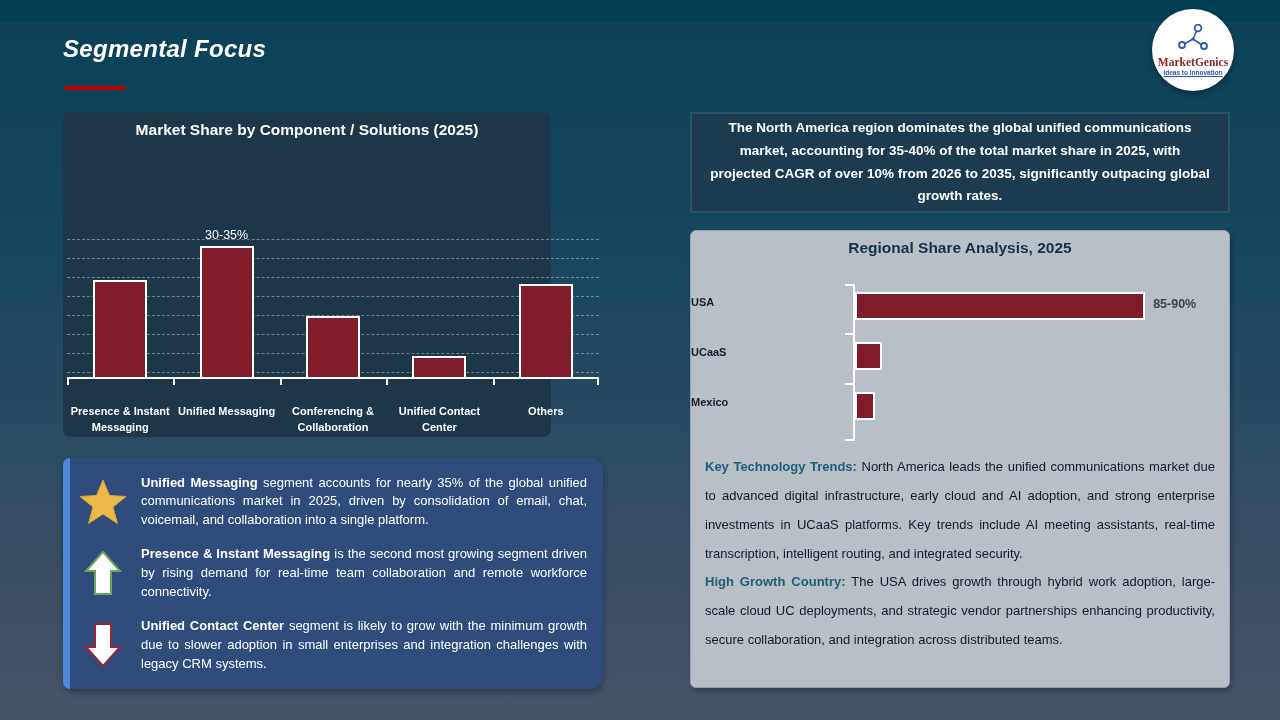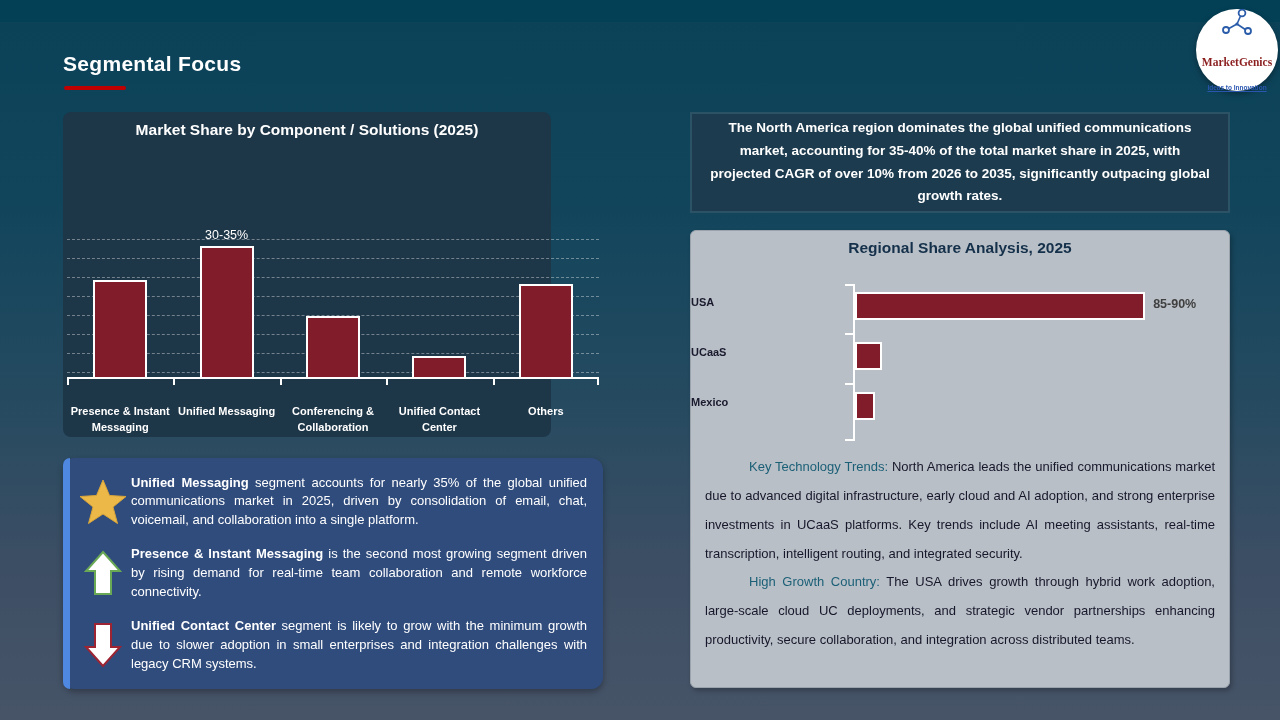--- a/index.html
+++ b/index.html
@@ -2,26 +2,26 @@
 <html><head>
 <meta charset="utf-8">
 <style>
   html,body{margin:0;padding:0;}
   body{width:1280px;height:720px;overflow:hidden;font-family:"Liberation Sans",sans-serif;}
   #slide{position:relative;width:1280px;height:720px;
     background:linear-gradient(180deg,#0b4258 0%,#11455c 28%,#254a60 55%,#3c4e64 78%,#475468 100%);}
   #topbar{position:absolute;left:0;top:0;width:1280px;height:22px;background:#033f55;}
 
   
-  .page-title{position:absolute;left:63px;top:52px;color:#ffffff;font-size:21px;font-weight:bold;letter-spacing:.3px;}
+  .page-title{position:absolute;left:63px;top:35px;color:#ffffff;font-size:24px;font-weight:bold;letter-spacing:.3px;font-style:italic;}
   .title-underline{position:absolute;left:64px;top:86px;width:62px;height:4px;background:#c00000;border-radius:2px;}
 
   
-  .logo{position:absolute;left:1196px;top:9px;width:82px;height:82px;background:#ffffff;border-radius:50%;
-    box-shadow:0 3px 6px rgba(0,0,0,.35);display:flex;flex-direction:column;align-items:center;justify-content:space-between;}
+  .logo{position:absolute;left:1152px;top:9px;width:82px;height:82px;background:#ffffff;border-radius:50%;
+    box-shadow:0 3px 6px rgba(0,0,0,.35);display:flex;flex-direction:column;align-items:center;justify-content:center;}
   .logo-name{font-family:"Liberation Serif",serif;font-size:11.5px;font-weight:bold;color:#8b1f1f;margin-top:2px;}
   .logo-tagline{font-size:6.5px;font-weight:bold;color:#2a56b0;text-decoration:underline;margin-top:1px;}
 
   
   .chart-panel{position:absolute;left:63px;top:112px;width:488px;height:325px;background:#1d3648;border-radius:8px;}
   .chart-title{text-align:center;padding-top:9px;color:#ffffff;font-size:15.5px;font-weight:bold;}
   .plot{position:absolute;left:4px;top:0;width:532px;height:232px;}
   .gridline{position:absolute;left:0;width:100%;height:0;border-top:1px dashed rgba(255,255,255,.38);}
   .axis-x{position:absolute;left:0;bottom:-1px;width:100%;height:2px;background:#ffffff;}
   .vtick{position:absolute;top:233px;width:2px;height:6px;background:#ffffff;}
@@ -30,21 +30,21 @@
   .vbar{width:50px;background:#811c2a;border:2px solid #ffffff;border-bottom:none;box-sizing:content-box;}
   .vbar-label{color:#ffffff;font-size:12.5px;margin-bottom:4px;}
   .cats{position:absolute;left:4px;top:244px;width:532px;display:flex;}
   .cat{flex:1;text-align:center;color:#ffffff;font-size:11px;font-weight:bold;line-height:1.45;padding:0 2px;}
 
   
   .info-box{position:absolute;left:63px;top:458px;width:540px;height:231px;background:#304c7d;border-radius:12px;
     box-shadow:0 3px 6px rgba(0,0,0,.3);}
   .info-accent{position:absolute;left:0;top:0;bottom:0;width:7px;background:#4f88e0;border-radius:12px 0 0 12px;}
   .info-rows{position:absolute;left:10px;top:0;right:0;bottom:0;display:flex;flex-direction:column;justify-content:space-around;padding:8px 16px 8px 6px;}
-  .info-row{display:flex;align-items:center;gap:4px;}
+  .info-row{display:flex;align-items:center;gap:14px;}
   .info-icon{flex:none;width:48px;display:flex;justify-content:center;}
   .info-text{color:#ffffff;font-size:13px;line-height:1.45;text-align:justify;margin:0;}
   .info-text b{font-weight:bold;}
 
   
   .highlight-box{position:absolute;left:690px;top:112px;width:540px;height:101px;background:#1d3b4e;border:2px solid #2b5265;
     box-sizing:border-box;display:flex;align-items:center;justify-content:center;padding:6px 16px;}
   .highlight-text{color:#ffffff;font-size:13.5px;font-weight:bold;line-height:1.7;text-align:center;margin:0;}
 
   
@@ -52,21 +52,21 @@
     border-radius:6px;box-sizing:border-box;box-shadow:2px 3px 5px rgba(0,0,0,.25);}
   .regional-title{text-align:center;padding-top:8px;color:#14304a;font-size:15.5px;font-weight:bold;}
   .hchart{position:absolute;left:0;top:45px;width:540px;height:172px;}
   .haxis{position:absolute;left:162px;top:8px;width:2px;height:157px;background:#ffffff;}
   .htick{position:absolute;left:154px;width:9px;height:2px;background:#ffffff;}
   .hrow-label{position:absolute;left:0;width:148px;text-align:left;color:#1a1a2e;font-size:11px;font-weight:bold;}
   .hbar{position:absolute;left:164px;background:#811c2a;border:2px solid #ffffff;box-sizing:content-box;}
   .hbar-label{position:absolute;color:#404040;font-size:12.5px;font-weight:bold;}
   .regional-text{position:absolute;left:14px;right:14px;top:222px;}
   .regional-para{margin:0;font-size:13px;line-height:2.22;text-align:justify;color:#17172b;}
-  .para-label{font-weight:normal;color:#1c6078;margin-left:44px;}
+  .para-label{font-weight:bold;color:#1c6078;}
 </style>
 </head>
 <body>
 
 <div id="slide">
   <div id="topbar"></div>
 
   <div class="page-title">Segmental Focus</div>
   <div class="title-underline"></div>
 

